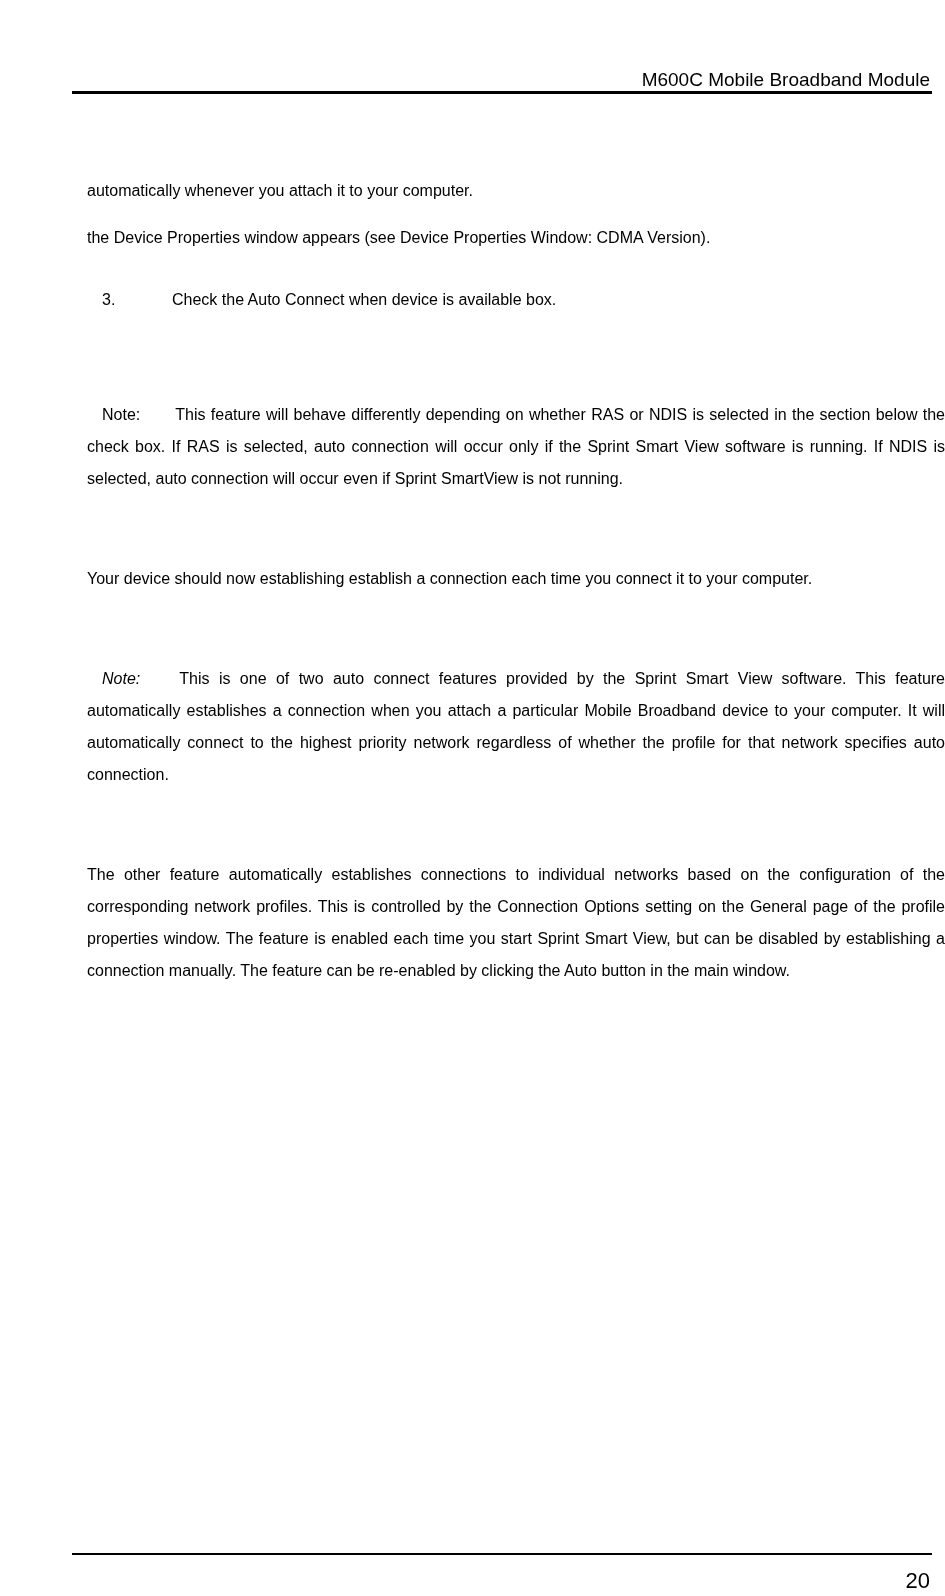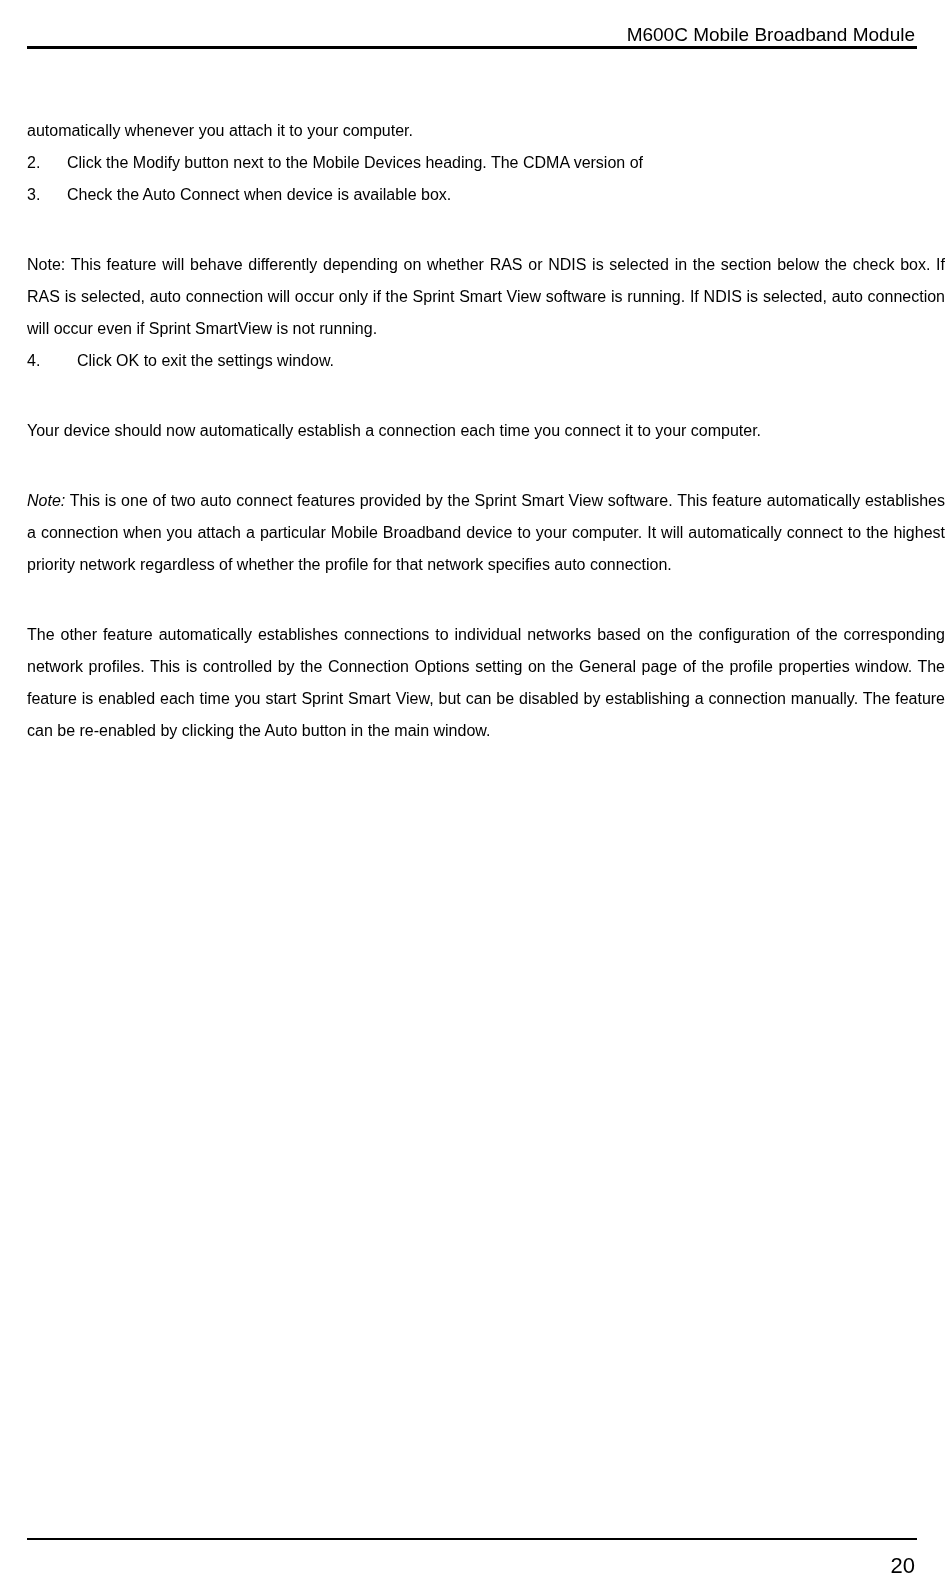--- a/index.html
+++ b/index.html
@@ -1,15 +1,15 @@
 <!DOCTYPE html>
 <html><head>
   <meta charset="utf-8">
   <style>
-    * { margin: 0; padding: 0; box-sizing: border-box; }
+    * { margin: 15px; padding: 0; box-sizing: border-box; }
     body {
       font-family: Verdana, Geneva, sans-serif;
       background: #ffffff;
       width: 945px;
       height: 1596px;
       position: relative;
       font-size: 19px;
       color: #000000;
       line-height: 2.0;
     }
@@ -71,41 +71,36 @@
 </head>
 <body>
 
 <div class="header">M600C Mobile Broadband Module</div>
 <div class="header-line"></div>
 
 <div class="content">
   <div class="para">automatically whenever you attach it to your computer.</div>
 
 
-  <div class="list-item">
-    <span class="list-num">2.</span><span>Click the Modify button next to the Mobile Devices heading. The CDMA version of</span>
-  </div>
+  <div class="para">the Device Properties window appears (see Device Properties Window: CDMA Version).</div>
 
   <div class="list-item">
     <span class="list-num">3.</span><span>Check the Auto Connect when device is available box.</span>
   </div>
 
   <div class="spacer"></div>
 
   <div class="para">
     <span class="bold">Note:</span><span> This feature will behave differently depending on whether RAS or NDIS is selected in the section below the check box. If RAS is selected, auto connection will occur only if the Sprint Smart View software is running. If NDIS is selected, auto connection will occur even if Sprint SmartView is not running.</span>
   </div>
 
-  <div class="list-item">
-    <span class="list-num4">4.</span><span>Click OK to exit the settings window.</span>
-  </div>
 
   <div class="spacer"></div>
 
-  <div class="para">Your device should now automatically establish a connection each time you connect it to your computer.</div>
+  <div class="para">Your device should now establishing establish a connection each time you connect it to your computer.</div>
 
   <div class="spacer"></div>
 
   <div class="para">
     <span class="bold italic">Note:</span><span> This is one of two auto connect features provided by the Sprint Smart View software. This feature automatically establishes a connection when you attach a particular Mobile Broadband device to your computer. It will automatically connect to the highest priority network regardless of whether the profile for that network specifies auto connection.</span>
   </div>
 
   <div class="spacer"></div>
 
   <div class="para">The other feature automatically establishes connections to individual networks based on the configuration of the corresponding network profiles. This is controlled by the Connection Options setting on the General page of the profile properties window. The feature is enabled each time you start Sprint Smart View, but can be disabled by establishing a connection manually. The feature can be re-enabled by clicking the Auto button in the main window.</div>

